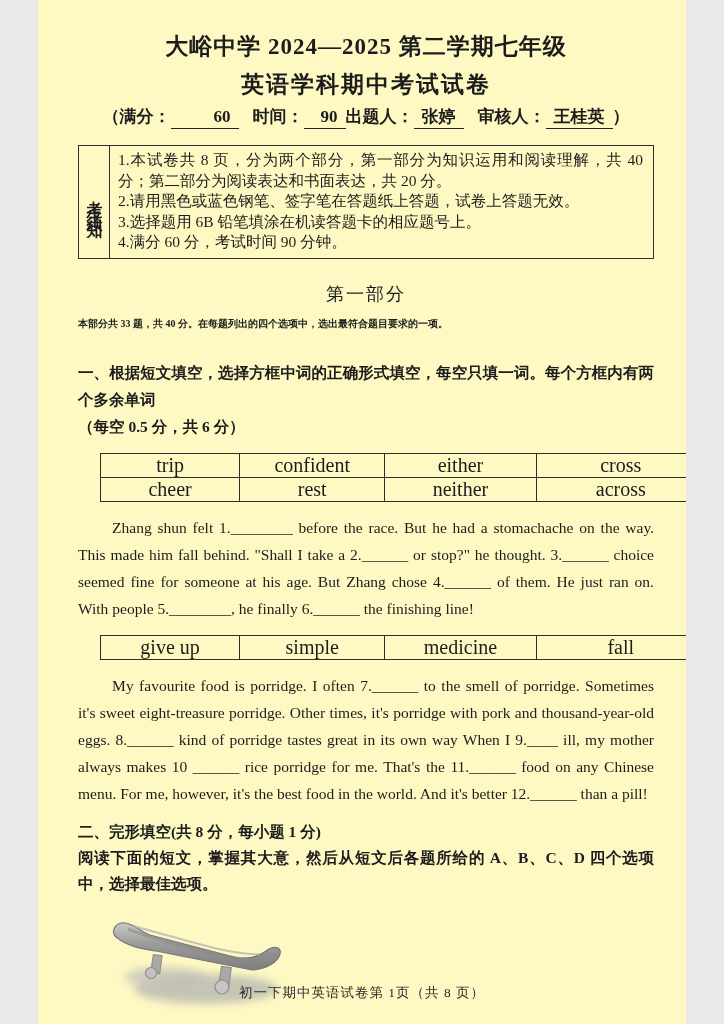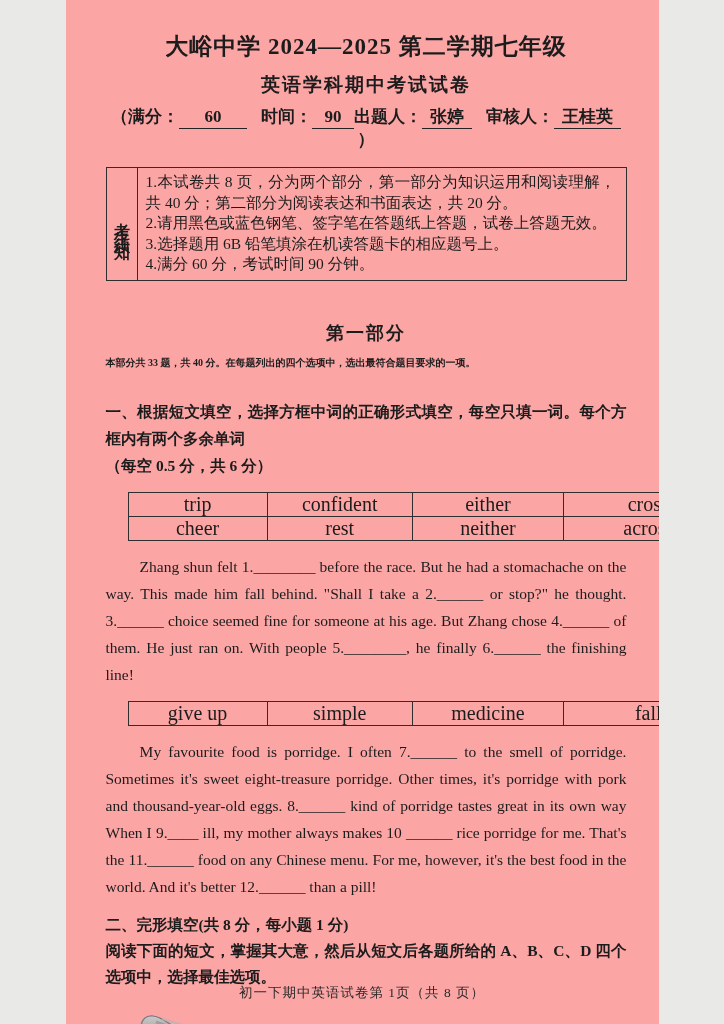--- a/index.html
+++ b/index.html
@@ -1,52 +1,52 @@
 <!DOCTYPE html>
 <html><head>
 <meta charset="utf-8">
 <style>
   html,body{margin:0;padding:0;background:#e9e9e7;}
   .page{
     position:relative;
-    width:593px;height:1024px;
+    width:648px;height:1024px;
     margin:0 auto;
-    background:#fca5a5;
+    background:#fef9c3;
     font-family:"Liberation Serif","DejaVu Serif",serif;
     color:#1c1c1c;
     overflow:hidden;
     box-sizing:border-box;
     padding:0 32px 0 40px;
   }
   .title{
     margin-top:32px;
     text-align:center;
     font-size:23px;line-height:30px;
     font-weight:bold;
     letter-spacing:1px;
   }
   .subtitle{
     margin-top:8px;
     text-align:center;
-    font-size:19px;line-height:30px;
+    font-size:23px;line-height:30px;
     font-weight:bold;
     letter-spacing:2px;
   }
   .info-line{
     margin-top:6px;
     text-align:center;
     font-size:17px;line-height:22px;
     font-weight:bold;
   }
   .info-line .gap{margin-left:14px;}
   .u{
     display:inline-block;
     border-bottom:1.6px solid #222;
     padding:0 8px;
-    text-align:center;
+    text-align:right;
   }
   .u.score{min-width:52px;}
   .u.time{min-width:26px;}
   .notice-box{
     margin-top:16px;
     display:flex;
     border:1.6px solid #2e2e2e;
   }
   .notice-side{
     width:30px;
@@ -59,24 +59,24 @@
     padding:6px 0;
   }
   .notice-body{
     flex:1;
     padding:4px 10px 5px 8px;
     font-size:15.5px;
     line-height:20.5px;
   }
   .notice-body p{margin:0;text-align:justify;}
   .part-heading{
-    margin-top:41px;
+    margin-top:24px;
     text-align:center;
     font-size:18px;line-height:22px;
-    font-weight:bold;
+    font-weight:normal;
     letter-spacing:2px;
   }
   .part-intro{
     margin-top:7px;
     font-size:10px;line-height:23px;
     font-weight:bold;
   }
   .sec-title{
     margin-top:24px;
     font-size:15.5px;line-height:27px;

